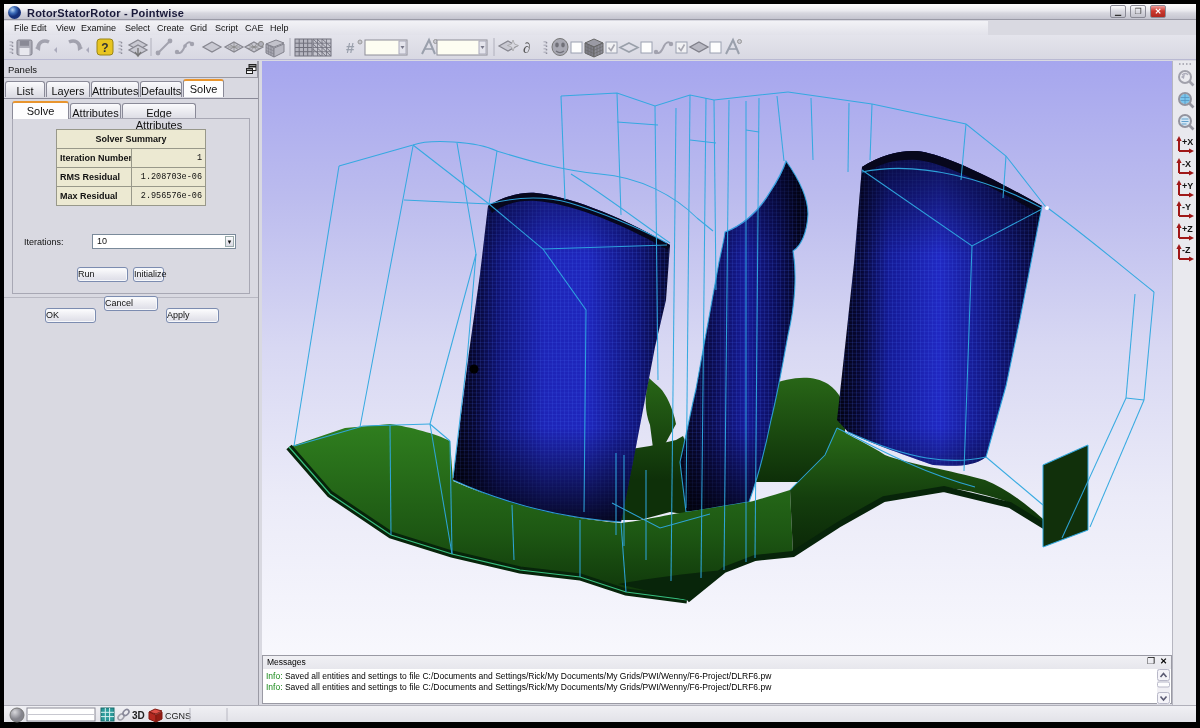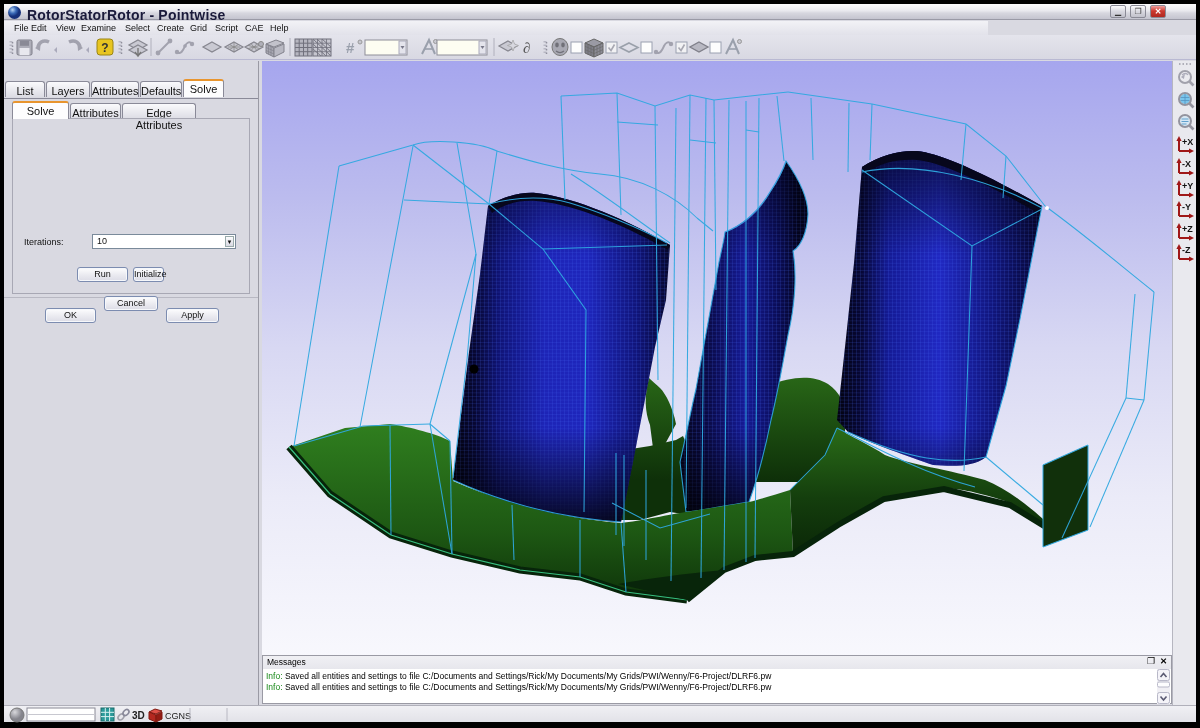--- a/index.html
+++ b/index.html
@@ -1,39 +1,39 @@
 <!DOCTYPE html>
 <html><head><meta charset="utf-8"><style>
 *{margin:0;padding:0;box-sizing:border-box}
 html,body{width:1200px;height:728px;overflow:hidden;background:#000;font-family:"Liberation Sans",sans-serif}
 #frame{position:absolute;left:4px;top:4px;width:1192px;height:718px;background:#d9d9e1}
 .abs{position:absolute}
 
 #titlebar{position:absolute;left:0;top:0;width:1192px;height:16px;background:linear-gradient(#fbfbfc,#e9e9ee 45%,#d7d7df 60%,#c4c4cf);border-bottom:1px solid #9a9aa6}
-#title{position:absolute;left:23px;top:2.5px;font-size:14px;font-weight:bold;color:#1a1a3a;letter-spacing:0.2px}
+#title{position:absolute;left:23px;top:2.5px;font-size:11px;font-weight:bold;color:#1a1a3a;letter-spacing:0.2px}
 .winbtn{position:absolute;top:1px;width:16px;height:13px;border:1px solid #8a8a96;border-radius:2px;background:linear-gradient(#fdfdfe,#d8d8e0 50%,#c2c2cc);color:#333;font-size:8px;text-align:center;line-height:11px}
 #btnclose{background:linear-gradient(#f0a0a0,#cc3a30 45%,#b02820);color:#fff;font-weight:bold}
 
 #menubar{position:absolute;left:0;top:17px;width:984px;height:14px;background:linear-gradient(#f2f2f6,#e2e2ea);font-size:9px;color:#111}
 #menubar span{position:absolute;top:2px}
 
 #toolbar{position:absolute;left:0;top:31px;width:1192px;height:25px;background:linear-gradient(#e4e4ec,#d8d8e2);border-bottom:1px solid #b9b9d2}
 
 #leftpanel{position:absolute;left:0;top:57px;width:254px;height:644px;background:#d9d9e1;font-size:9px;color:#111}
 #panhdr{position:absolute;left:0;top:0;width:254px;height:17px;border-bottom:1px solid #9a9aa4;border-right:1px solid #9a9aa4}
 #panhdr span{position:absolute;left:4px;top:3px;font-size:9.5px}
 .tab{position:absolute;border:1px solid #8a8a98;border-bottom:none;border-radius:3px 3px 0 0;background:linear-gradient(#fafafc,#dcdce4);text-align:center;font-size:11px;padding-top:3px;height:16px}
 .tabactive{background:#fdfdfe;border-top:2px solid #e8952e;padding-top:2px;height:18px;z-index:3}
 .tabrow-line{position:absolute;border-top:1px solid #8a8a98}
 
 #stable{position:absolute;left:52px;top:68px;width:150px;border:1px solid #6a6a72;background:#ece9d2;border-collapse:collapse;table-layout:fixed}
 #stable td{border:1px solid #98988a;font-size:9px;height:19px;padding:0 3px;white-space:nowrap;overflow:hidden}
 #stable .lab{font-weight:bold}
 #stable .val{font-family:"Liberation Mono",monospace;text-align:right;font-size:8.5px}
-.btn{position:absolute;border:1px solid #7c8cb0;border-radius:3px;background:linear-gradient(#fdfdfe,#eaeaf0 55%,#dcdce6);text-align:center;font-size:9px;height:15px;padding-top:1px;box-shadow:inset 0 0 0 1px #f6f8fb}
+.btn{position:absolute;border:1px solid #7c8cb0;border-radius:3px;background:linear-gradient(#fdfdfe,#eaeaf0 55%,#dcdce6);text-align:left;font-size:9px;height:15px;padding-top:1px;box-shadow:inset 0 0 0 1px #f6f8fb}
 
 #viewport{position:absolute;left:258px;top:57px;width:914px;height:598px}
 #righttb{position:absolute;left:1168px;top:57px;width:24px;height:644px;background:#e9e9ee;border-left:1px solid #b6b6c0}
 
 #messages{position:absolute;left:258px;top:651px;width:910px;height:50px;font-size:8.5px}
 #msghdr{position:absolute;left:0;top:0;width:910px;height:28px;background:linear-gradient(#f0f0f4,#dddde5);border:1px solid #9a9aa4}
 #msgbody{position:absolute;left:0;top:14px;width:910px;height:35px;background:#fff;border:1px solid #9a9aa4;border-top:none}
 .info{color:#1a8a1a}
 
 #statusbar{position:absolute;left:0;top:701px;width:1192px;height:17px;background:linear-gradient(#f0f0f4,#e2e2e8);border-top:1px solid #b0b0ba;font-size:9px;color:#111}
@@ -209,32 +209,60 @@
           </g>
     <use href="#cbx" x="702" y="7"></use>
     <g transform="translate(717,4)">
             <path d="M1 15L8 1l6 14" stroke="#9aa0ac" stroke-width="2" fill="none"></path>
             <path d="M3.5 10h8" stroke="#9aa0ac" stroke-width="1.6"></path>
             <circle cx="14.5" cy="2.5" r="2" fill="#c8c8d0" stroke="#999"></circle>
           </g>
   </g>
       </svg></div>
   <div id="leftpanel">
+    <div id="panhdr">
+        <span>Panels</span>
+      <svg class="abs" style="left:242px;top:3px" width="11" height="10">
+          <rect x="3" y="0.5" width="7" height="6" fill="#fff" stroke="#222"></rect>
+          <rect x="3" y="1.5" width="7" height="2" fill="#222"></rect>
+          <rect x="0.5" y="4.5" width="6" height="5" fill="#fff" stroke="#222"></rect>
+          <rect x="0.5" y="5.5" width="6" height="1.6" fill="#222"></rect>
+        </svg>
+    </div>
 
     <div class="tab" style="left:1px;top:20px;width:40px">List</div>
     <div class="tab" style="left:42px;top:20px;width:44px">Layers</div>
     <div class="tab" style="left:87px;top:20px;width:48px">Attributes</div>
     <div class="tab" style="left:136px;top:20px;width:42px">Defaults</div>
     <div class="tab tabactive" style="left:179px;top:18px;width:41px">Solve</div>
     <div class="tabrow-line" style="left:0;top:37px;width:254px"></div>
 
     <div class="tab tabactive" style="left:8px;top:40px;width:57px">Solve</div>
     <div class="tab" style="left:66px;top:42px;width:51px">Attributes</div>
     <div class="tab" style="left:118px;top:42px;width:74px">Edge Attributes</div>
     <div class="abs" style="left:8px;top:57px;width:238px;height:176px;border:1px solid #a8a8b4"></div>
+    <table id="stable" cellspacing="0">
+      <tbody>
+          <tr>
+            <td colspan="2" style="text-align:center;font-weight:bold">Solver Summary</td>
+          </tr>
+      <tr>
+            <td class="lab" style="width:81px">Iteration Number</td>
+            <td class="val" style="width:65px">1</td>
+          </tr>
+      <tr>
+            <td class="lab">RMS Residual</td>
+            <td class="val">1.208703e-06</td>
+          </tr>
+      <tr>
+            <td class="lab">Max Residual</td>
+            <td class="val">2.956576e-06</td>
+          </tr>
+    </tbody>
+      </table>
     <span class="abs" style="left:20px;top:176px">Iterations:</span>
     <div class="abs" style="left:88px;top:173px;width:144px;height:15px;background:#fff;border:1px solid #7a8a9a">
       <span class="abs" style="left:4px;top:1px">10</span>
       <div class="abs" style="right:1px;top:1px;width:9px;height:11px;background:linear-gradient(#fdfdfe,#d8d8e2);border:1px solid #9aa;font-size:6px;text-align:center;line-height:10px">▼</div>
     </div>
     <div class="btn" style="left:73px;top:206px;width:51px">Run</div>
     <div class="btn" style="left:129px;top:206px;width:31px">Initialize</div>
     <div class="tabrow-line" style="left:0;top:236px;width:254px;border-color:#b8b8c2"></div>
     <div class="btn" style="left:41px;top:247px;width:51px">OK</div>
     <div class="btn" style="left:100px;top:235px;width:54px">Cancel</div>

